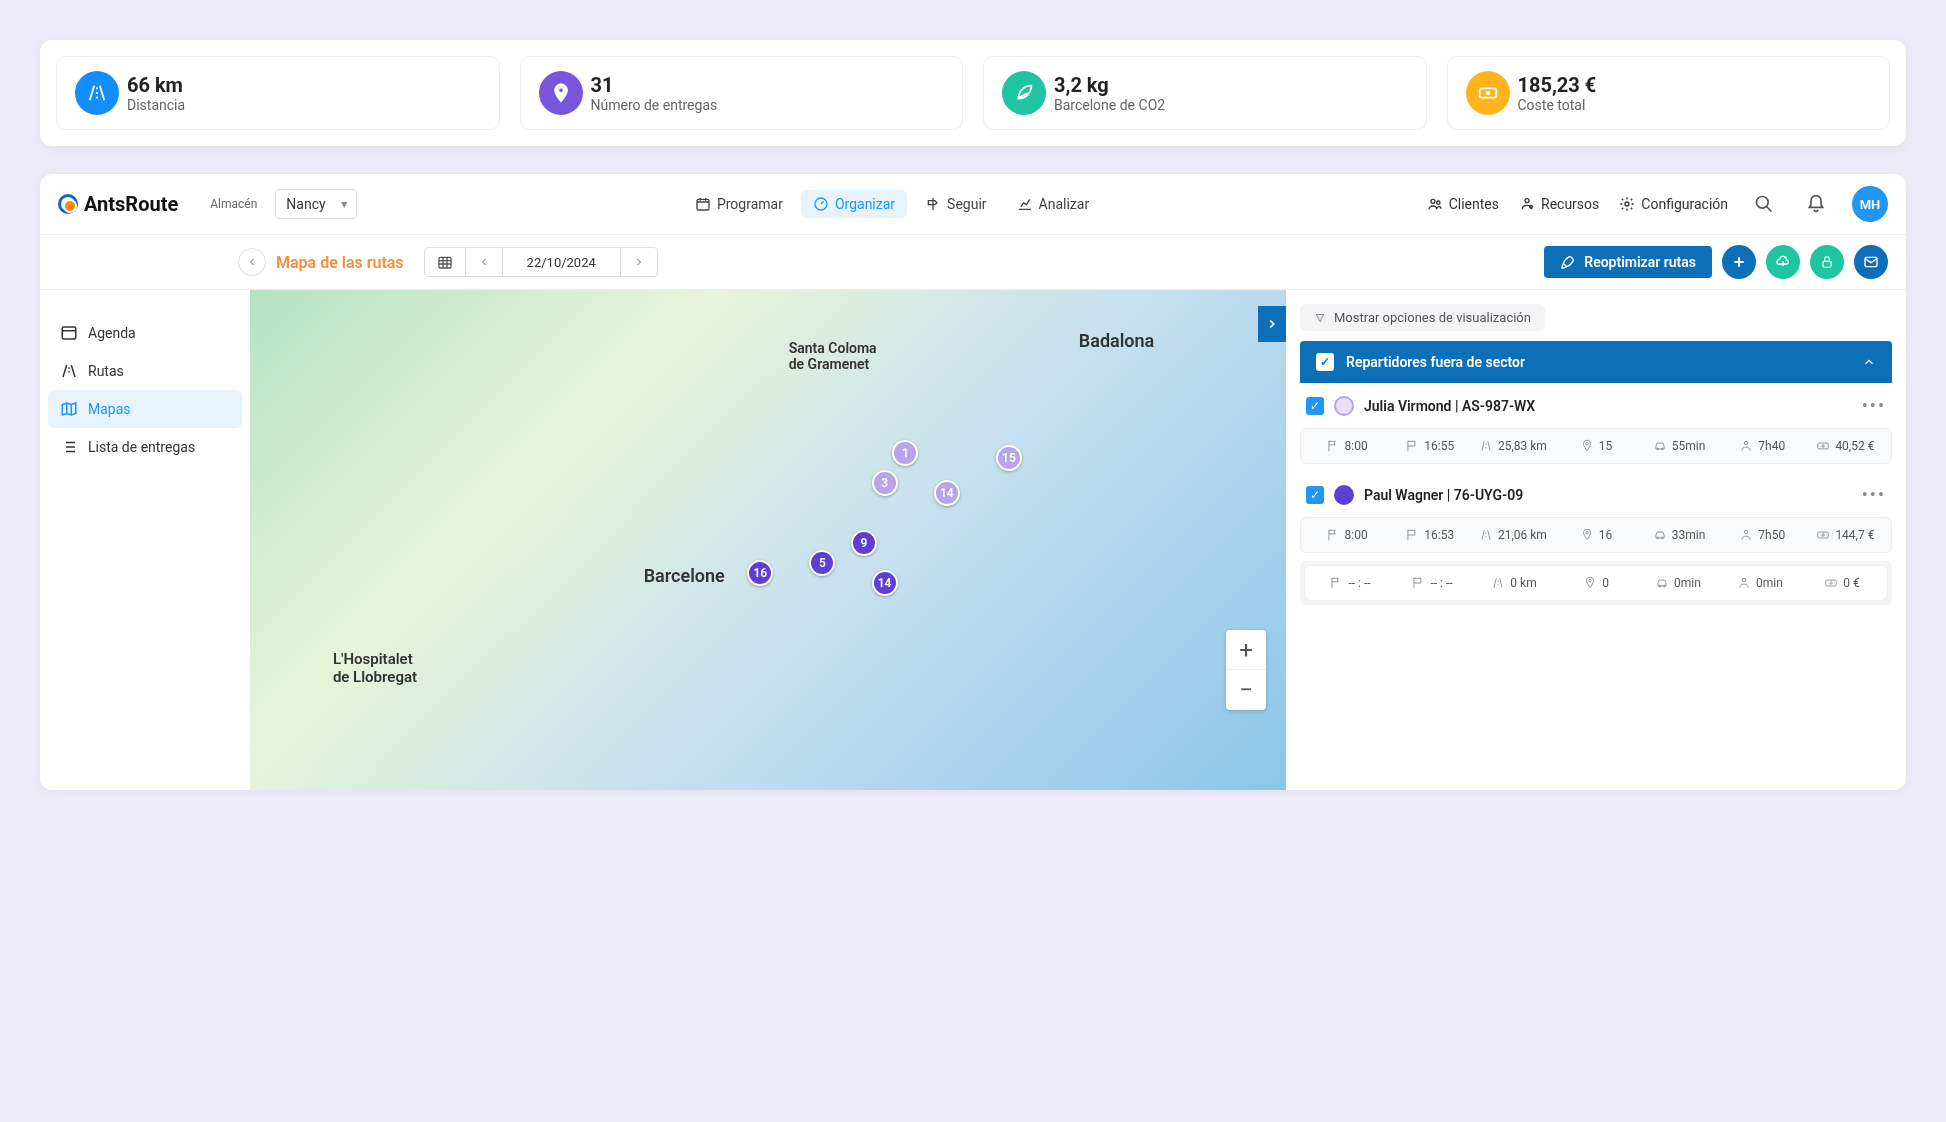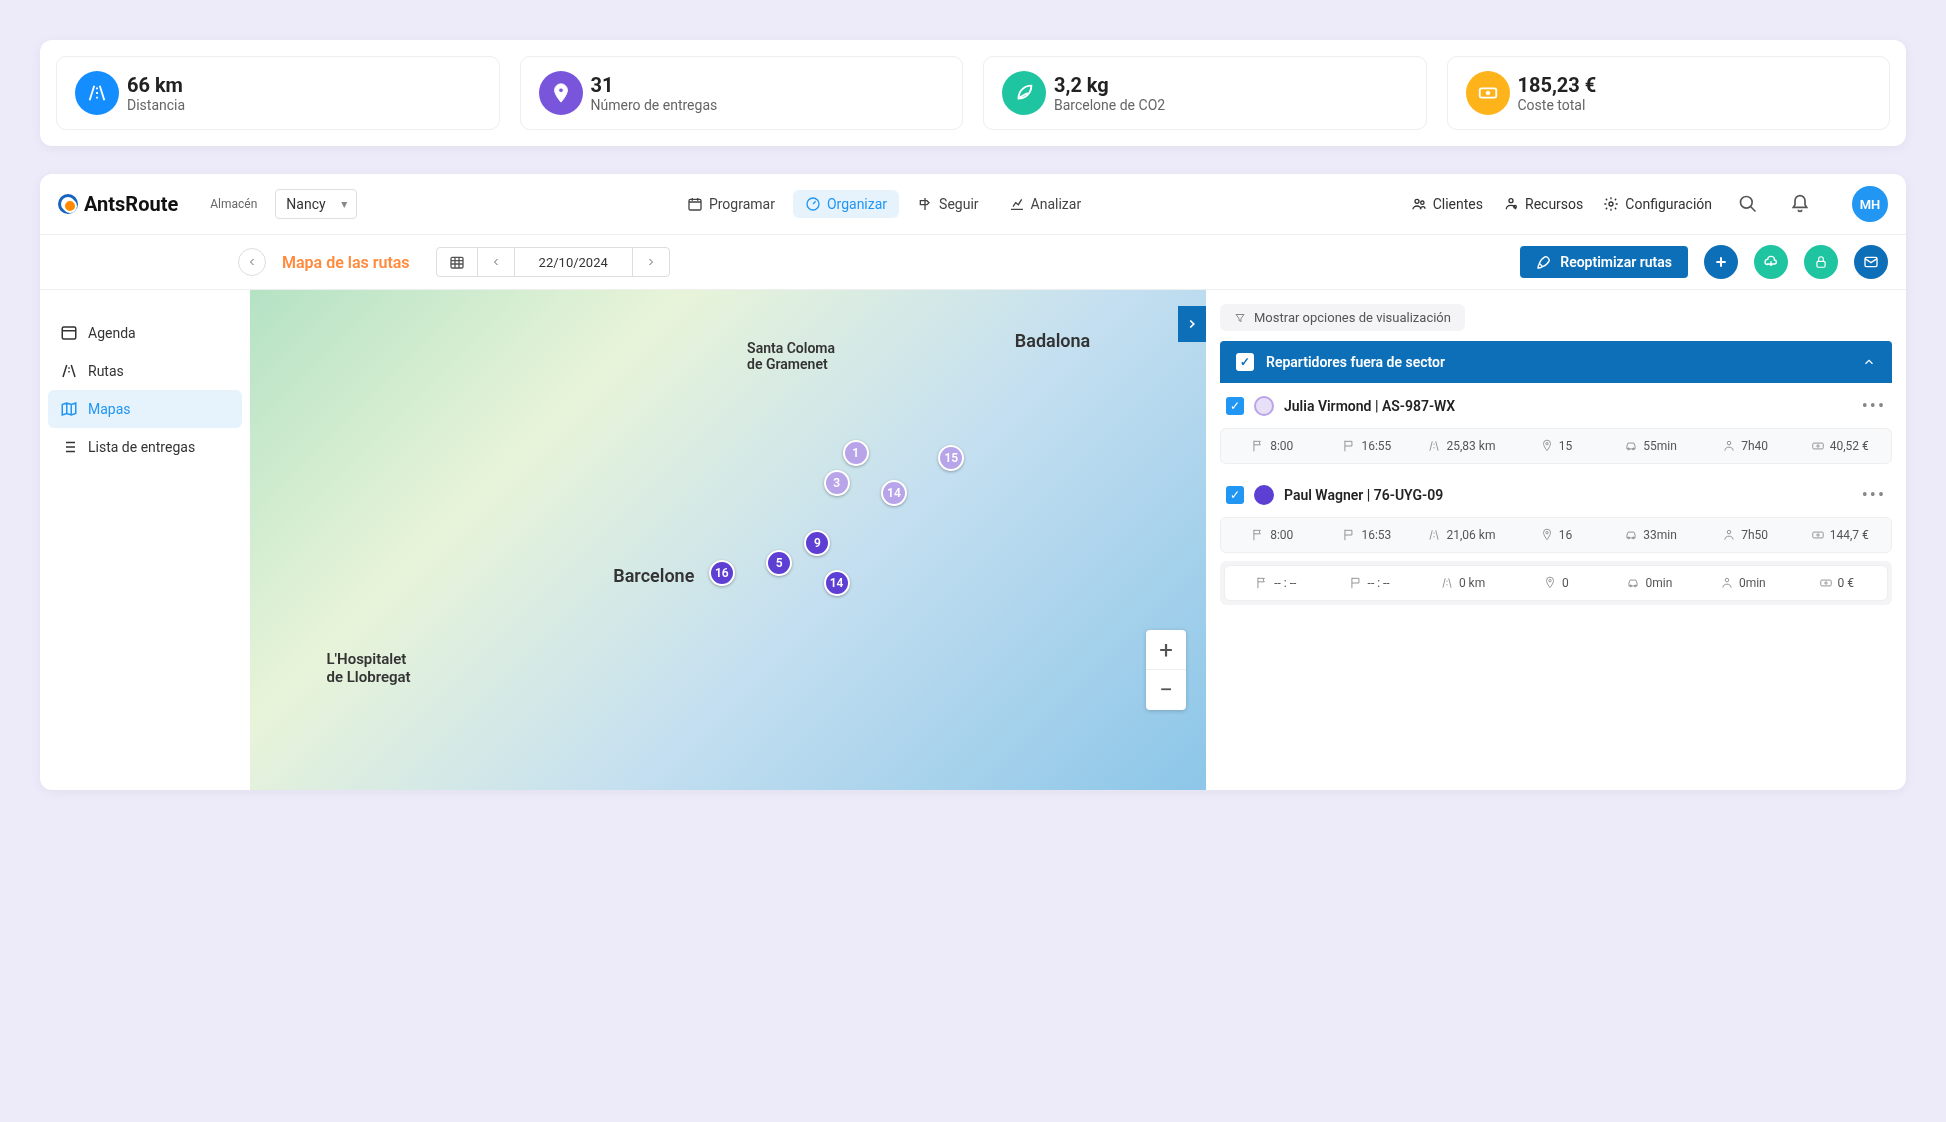--- a/index.html
+++ b/index.html
@@ -30,24 +30,24 @@
 .select-wrap { position: relative; }
 .select-wrap::after { content:'▾'; position:absolute; right:10px; top:50%; transform:translateY(-50%); color:#888; pointer-events:none; font-size:12px; }
 .spacer { flex: 1; }
 .nav-tabs { display: flex; gap: 6px; }
 .nav-tab { display: flex; align-items: center; gap: 6px; padding: 6px 12px; border-radius: 6px; font-size: 14px; color: #444; cursor: pointer; }
 .nav-tab.active { background: #e6f2fc; color: #2196f3; }
 .nav-ic { width: 16px; height: 16px; }
 .right-links { display: flex; gap: 20px; align-items: center; }
 .right-link { display: flex; align-items: center; gap: 6px; font-size: 14px; color: #333; cursor: pointer; }
 .icon-btn { width: 32px; height: 32px; display: flex; align-items: center; justify-content: center; cursor: pointer; color: #555; }
-.avatar { width: 36px; height: 36px; border-radius: 50%; background: #2196f3; color: #fff; display: flex; align-items: center; justify-content: center; font-weight: 600; font-size: 13px; margin-left: 16px; }
-
-
-.secbar { display: flex; align-items: center; padding: 10px 18px; border-bottom: 1px solid #eee; gap: 16px; }
+.avatar { width: 36px; height: 36px; border-radius: 50%; background: #2196f3; color: #fff; display: flex; align-items: center; justify-content: center; font-weight: 600; font-size: 13px; }
+
+
+.secbar { display: flex; align-items: center; padding: 10px 18px; border-bottom: 1px solid #eee; gap: 10px; }
 .back-circle { width: 28px; height: 28px; border-radius: 50%; border: 1px solid #ddd; display: flex; align-items: center; justify-content: center; cursor: pointer; margin-left: 180px; }
 .page-title { font-size: 16px; font-weight: 600; color: #ff8a3c; margin-right: 10px; }
 .date-group { display: flex; border: 1px solid #ddd; border-radius: 4px; overflow: hidden; }
 .date-seg { padding: 6px 12px; border-right: 1px solid #ddd; font-size: 13px; color: #333; display: flex; align-items: center; cursor: pointer; }
 .date-seg:last-child { border-right: none; }
 .date-text { padding: 6px 24px; }
 .reopt-btn { background: #0d6fb8; color: #fff; border: none; border-radius: 4px; padding: 8px 16px; font-size: 14px; font-weight: 600; display: flex; align-items: center; gap: 8px; cursor: pointer; }
 .circ-btn { width: 34px; height: 34px; border-radius: 50%; display: flex; align-items: center; justify-content: center; cursor: pointer; color:#fff; }
 .cb-blue { background:#0d6fb8; }
 .cb-green { background:#1fc5a1; }
@@ -63,21 +63,21 @@
 .map-col { flex: 1; position: relative; background: linear-gradient(135deg, #b5e2c4 0%, #e8f4d9 30%, #c4dff0 60%, #8cc6e8 100%); min-height: 500px; }
 .map-handle { position:absolute; top:16px; right:0; background:#0d6fb8; color:#fff; width:28px; height:36px; display:flex; align-items:center; justify-content:center; cursor:pointer; }
 .map-zoom { position:absolute; right:20px; bottom:80px; background:#fff; border-radius:4px; box-shadow:0 1px 4px rgba(0,0,0,0.2); display:flex; flex-direction:column; }
 .map-zoom-btn { width:40px; height:40px; display:flex; align-items:center; justify-content:center; font-size:24px; color:#555; cursor:pointer; border-bottom:1px solid #eee; }
 .map-zoom-btn:last-child { border-bottom:none; }
 .map-pin { position:absolute; width:26px; height:26px; border-radius:50%; background:#5d3fd3; color:#fff; display:flex; align-items:center; justify-content:center; font-size:12px; font-weight:600; border:2px solid #fff; box-shadow:0 1px 3px rgba(0,0,0,0.3); }
 .map-pin.light { background:#b8a4e8; }
 .map-label { position:absolute; font-size:12px; color:#555; white-space:nowrap; }
 .map-label.big { font-size:18px; font-weight:600; color:#333; }
 
-.panel-col { width: 700px; padding: 14px; }
+.panel-col { width: 620px; padding: 14px; }
 .filter-chip { display:inline-flex; align-items:center; gap:8px; background:#f4f4f6; border-radius:6px; padding:6px 14px; font-size:13px; color:#555; cursor:pointer; margin-bottom:10px; }
 .section-hdr { background:#0d6fb8; color:#fff; padding:12px 16px; display:flex; align-items:center; gap:12px; font-size:14px; font-weight:600; border-radius:4px 4px 0 0; }
 .chk { width:18px; height:18px; background:#fff; border-radius:3px; display:flex; align-items:center; justify-content:center; color:#0d6fb8; font-size:12px; cursor:pointer; }
 .section-hdr .chevron { margin-left:auto; }
 
 .driver-block { margin-bottom: 8px; }
 .driver-row { display:flex; align-items:center; gap:10px; padding:12px 6px; }
 .driver-row .chk-blue { width:18px; height:18px; background:#2196f3; border-radius:3px; display:flex; align-items:center; justify-content:center; color:#fff; font-size:12px; cursor:pointer; }
 .driver-dot { width:20px; height:20px; border-radius:50%; border:2px solid; }
 .dd-lav { border-color:#b8a4e8; background:#e8e0f8; }

